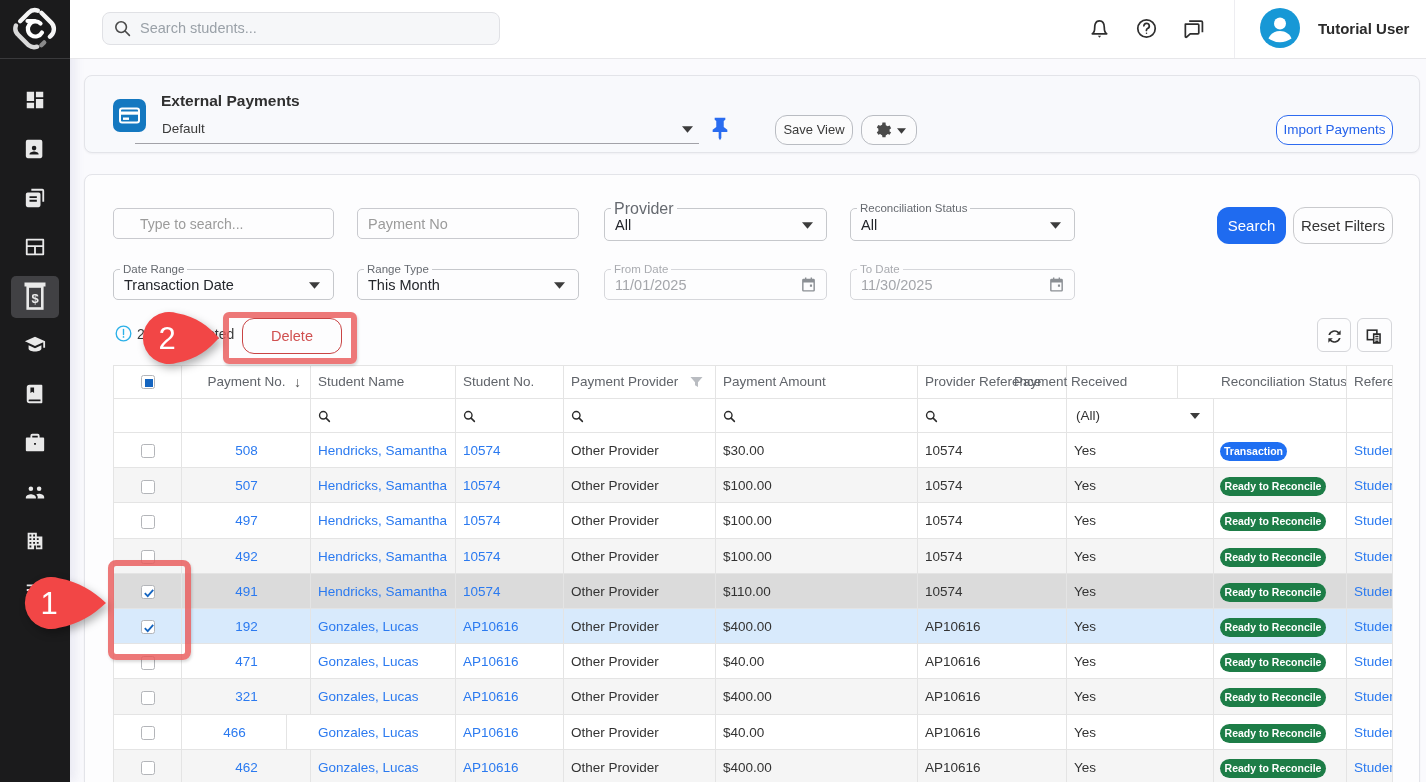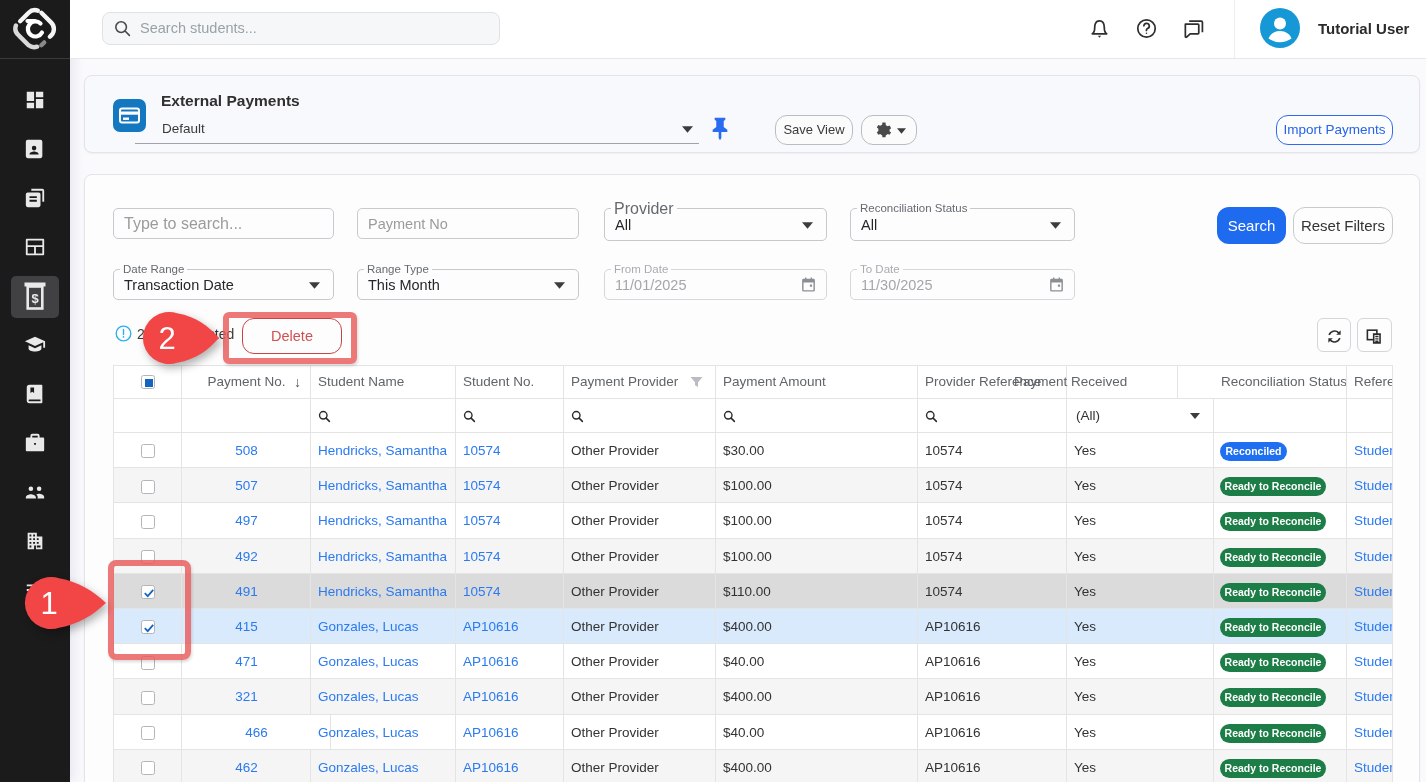--- a/index.html
+++ b/index.html
@@ -115,21 +115,21 @@
   <div class="btn" style="left:776px;top:39px;width:56px;height:30px;line-height:28px;border:1px solid #b9bcc2;background:#fbfbfc;"><svg width="19" height="19" viewBox="0 0 24 24" style="vertical-align:middle">
         <path fill="#4a4a4a" d="M12 8.5a3.5 3.5 0 1 0 0 7 3.5 3.5 0 0 0 0-7zm8.9 4.9.1-1.4-.1-1.4 2-1.6-1.9-3.3-2.4 1a7.6 7.6 0 0 0-2.4-1.4L15.8 2h-3.9l-.4 2.6a7.6 7.6 0 0 0-2.4 1.4l-2.4-1L4.8 8.2l2 1.6a8 8 0 0 0 0 2.8l-2 1.6 1.9 3.3 2.4-1a7.6 7.6 0 0 0 2.4 1.4l.4 2.6h3.9l.4-2.6a7.6 7.6 0 0 0 2.4-1.4l2.4 1 1.9-3.3z"></path>
       </svg><svg width="9" height="6" viewBox="0 0 10 6" style="margin-left:5px;vertical-align:middle">
         <path d="M0 0 L10 0 L5 6 Z" fill="#3c3c3c"></path>
       </svg></div>
   <div class="btn" style="left:1191px;top:39px;width:117px;height:30px;line-height:28px;border:1px solid #2e6bf0;background:#fdfdfe;font-size:13.5px;color:#2563eb;">Import Payments</div>
 </div>
 
 <div class="abs" style="left:84px;top:174px;width:1336px;height:640px;background:#fdfdfe;border:1px solid #e3e4e9;border-radius:8px;box-shadow:0 1px 2px rgba(40,40,60,0.05);">
   <div style="position:absolute;left:28px;top:33px;width:221px;height:31px;border:1px solid #c9cacf;border-radius:5px;">
-      <span style="position:absolute;left:10px;top:50%;transform:translateY(-50%);font-size:16px;color:#9b9b9b;white-space:nowrap;"><span style="color:#9b9b9b;">Type to search...</span></span>
+      <span style="position:absolute;left:26px;top:50%;transform:translateY(-50%);font-size:14px;color:#9b9b9b;white-space:nowrap;"><span style="color:#9b9b9b;">Type to search...</span></span>
     </div>
     <div style="position:absolute;left:272px;top:33px;width:222px;height:31px;border:1px solid #c9cacf;border-radius:5px;">
       <span style="position:absolute;left:10px;top:50%;transform:translateY(-50%);font-size:14.5px;color:#9b9b9b;white-space:nowrap;"><span style="color:#9b9b9b;">Payment No</span></span>
     </div>
     <div style="position:absolute;left:519px;top:33px;width:223px;height:33px;border:1px solid #c6c8cc;border-radius:5px;">
       <span style="position:absolute;left:6px;top:-8px;background:#fdfdfe;padding:0 3px;font-size:16px;color:#666a70;line-height:15px;">Provider</span>
       <span style="position:absolute;left:10px;top:50%;transform:translateY(-50%);font-size:14.5px;color:#23262b;white-space:nowrap;">All</span>
       <span style="position:absolute;right:13px;top:50%;margin-top:-3px;line-height:0;"><svg width="11" height="7" viewBox="0 0 10 6">
           <path d="M0 0 L10 0 L5 6 Z" fill="#3c3c3c"></path>
         </svg></span>
@@ -236,21 +236,21 @@
       </div>
 <div class="tr" style="top:67.0px;background:#ffffff;">
         <div class="tc" style="left:0;width:68px;text-align:center;"><span class="cb"></span></div>
         <div class="tc" style="left:69px;width:128px;text-align:center;padding-left:0px;"><a>508</a></div>
         <div class="tc" style="left:198px;width:144px;text-align:left;padding-left:6px;"><a>Hendricks, Samantha</a></div>
         <div class="tc" style="left:343px;width:107px;text-align:left;padding-left:6px;"><a>10574</a></div>
         <div class="tc" style="left:451px;width:151px;text-align:left;padding-left:6px;">Other Provider</div>
         <div class="tc" style="left:603px;width:201px;text-align:left;padding-left:6px;">$30.00</div>
         <div class="tc" style="left:805px;width:148px;text-align:left;padding-left:6px;">10574</div>
         <div class="tc" style="left:954px;width:146px;text-align:left;padding-left:6px;">Yes</div>
-        <div class="tc" style="left:1101px;width:132px;text-align:left;padding-left:5px;"><span class="bdg" style="background:#1f6ff2;width:67px;">Reconciled</span></div>
+        <div class="tc" style="left:1101px;width:132px;text-align:left;padding-left:5px;"><span class="bdg" style="background:#1f6ff2;width:67px;">Transaction</span></div>
         <div class="tc" style="left:1234px;width:149px;text-align:left;padding-left:6px;"><a>Student Payments</a></div>
       </div>
 <div class="tr" style="top:102.2px;background:#f5f5f5;">
         <div class="tc" style="left:0;width:68px;text-align:center;"><span class="cb"></span></div>
         <div class="tc" style="left:69px;width:128px;text-align:center;padding-left:0px;"><a>507</a></div>
         <div class="tc" style="left:198px;width:144px;text-align:left;padding-left:6px;"><a>Hendricks, Samantha</a></div>
         <div class="tc" style="left:343px;width:107px;text-align:left;padding-left:6px;"><a>10574</a></div>
         <div class="tc" style="left:451px;width:151px;text-align:left;padding-left:6px;">Other Provider</div>
         <div class="tc" style="left:603px;width:201px;text-align:left;padding-left:6px;">$100.00</div>
         <div class="tc" style="left:805px;width:148px;text-align:left;padding-left:6px;">10574</div>
@@ -293,21 +293,21 @@
         <div class="tc" style="left:603px;width:201px;text-align:left;padding-left:6px;">$110.00</div>
         <div class="tc" style="left:805px;width:148px;text-align:left;padding-left:6px;">10574</div>
         <div class="tc" style="left:954px;width:146px;text-align:left;padding-left:6px;">Yes</div>
         <div class="tc" style="left:1101px;width:132px;text-align:left;padding-left:5px;"><span class="bdg" style="background:#1d7d47;width:106px;">Ready to Reconcile</span></div>
         <div class="tc" style="left:1234px;width:149px;text-align:left;padding-left:6px;"><a>Student Payments</a></div>
       </div>
 <div class="tr" style="top:243.0px;background:#d8eafc;">
         <div class="tc" style="left:0;width:68px;text-align:center;"><span class="cb"><svg width="14" height="14" viewBox="0 0 14 14" style="position:absolute;left:0;top:0">
               <path d="M2.8 7.2 L5.7 10.1 L11.2 3.9" fill="none" stroke="#1565c0" stroke-width="1.8"></path>
             </svg></span></div>
-        <div class="tc" style="left:69px;width:128px;text-align:center;padding-left:0px;"><a>415</a></div>
+        <div class="tc" style="left:69px;width:128px;text-align:center;padding-left:0px;"><a>192</a></div>
         <div class="tc" style="left:198px;width:144px;text-align:left;padding-left:6px;"><a>Gonzales, Lucas</a></div>
         <div class="tc" style="left:343px;width:107px;text-align:left;padding-left:6px;"><a>AP10616</a></div>
         <div class="tc" style="left:451px;width:151px;text-align:left;padding-left:6px;">Other Provider</div>
         <div class="tc" style="left:603px;width:201px;text-align:left;padding-left:6px;">$400.00</div>
         <div class="tc" style="left:805px;width:148px;text-align:left;padding-left:6px;">AP10616</div>
         <div class="tc" style="left:954px;width:146px;text-align:left;padding-left:6px;">Yes</div>
         <div class="tc" style="left:1101px;width:132px;text-align:left;padding-left:5px;"><span class="bdg" style="background:#1d7d47;width:106px;">Ready to Reconcile</span></div>
         <div class="tc" style="left:1234px;width:149px;text-align:left;padding-left:6px;"><a>Student Payments</a></div>
       </div>
 <div class="tr" style="top:278.2px;background:#ffffff;">
@@ -329,21 +329,21 @@
         <div class="tc" style="left:343px;width:107px;text-align:left;padding-left:6px;"><a>AP10616</a></div>
         <div class="tc" style="left:451px;width:151px;text-align:left;padding-left:6px;">Other Provider</div>
         <div class="tc" style="left:603px;width:201px;text-align:left;padding-left:6px;">$400.00</div>
         <div class="tc" style="left:805px;width:148px;text-align:left;padding-left:6px;">AP10616</div>
         <div class="tc" style="left:954px;width:146px;text-align:left;padding-left:6px;">Yes</div>
         <div class="tc" style="left:1101px;width:132px;text-align:left;padding-left:5px;"><span class="bdg" style="background:#1d7d47;width:106px;">Ready to Reconcile</span></div>
         <div class="tc" style="left:1234px;width:149px;text-align:left;padding-left:6px;"><a>Student Payments</a></div>
       </div>
 <div class="tr" style="top:348.59999999999997px;background:#ffffff;">
         <div class="tc" style="left:0;width:68px;text-align:center;"><span class="cb"></span></div>
-        <div class="tc" style="left:69px;width:148px;text-align:center;padding-left:0px;"><a>466</a></div>
+        <div class="tc" style="left:69px;width:104px;text-align:center;padding-left:0px;"><a>466</a></div>
         <div class="tc" style="left:198px;width:144px;text-align:left;padding-left:6px;"><a>Gonzales, Lucas</a></div>
         <div class="tc" style="left:343px;width:107px;text-align:left;padding-left:6px;"><a>AP10616</a></div>
         <div class="tc" style="left:451px;width:151px;text-align:left;padding-left:6px;">Other Provider</div>
         <div class="tc" style="left:603px;width:201px;text-align:left;padding-left:6px;">$40.00</div>
         <div class="tc" style="left:805px;width:148px;text-align:left;padding-left:6px;">AP10616</div>
         <div class="tc" style="left:954px;width:146px;text-align:left;padding-left:6px;">Yes</div>
         <div class="tc" style="left:1101px;width:132px;text-align:left;padding-left:5px;"><span class="bdg" style="background:#1d7d47;width:106px;">Ready to Reconcile</span></div>
         <div class="tc" style="left:1234px;width:149px;text-align:left;padding-left:6px;"><a>Student Payments</a></div>
       </div>
 <div class="tr" style="top:383.79999999999995px;background:#f5f5f5;">

